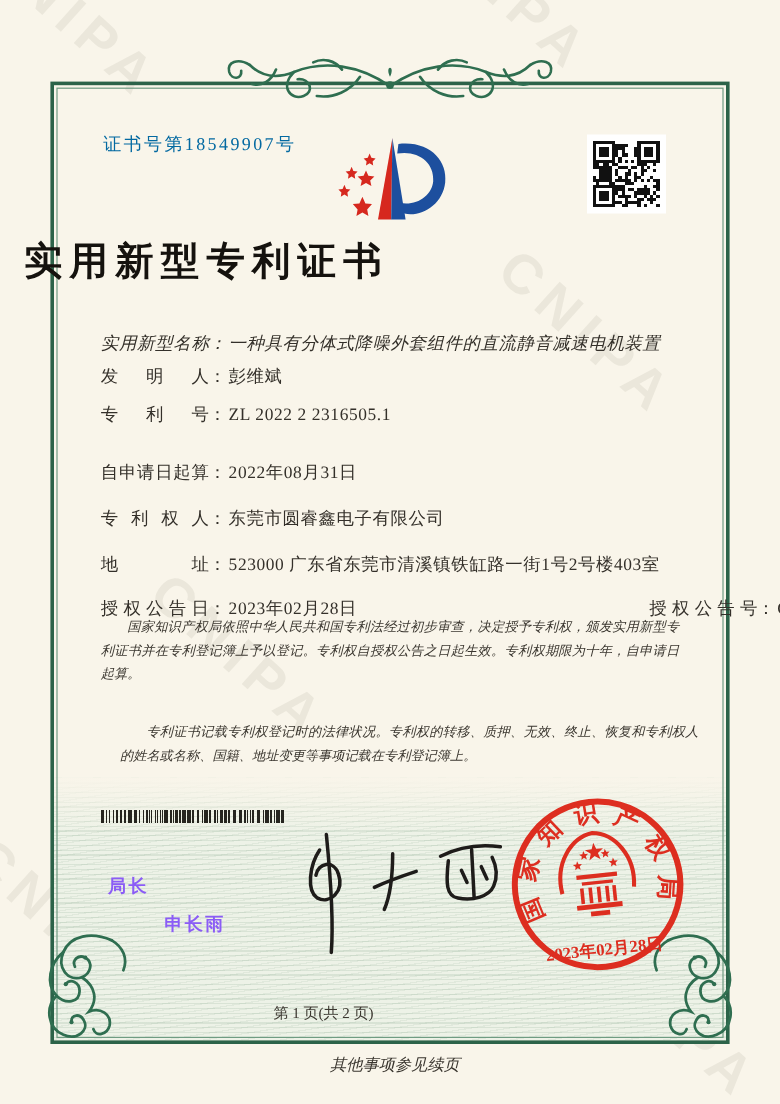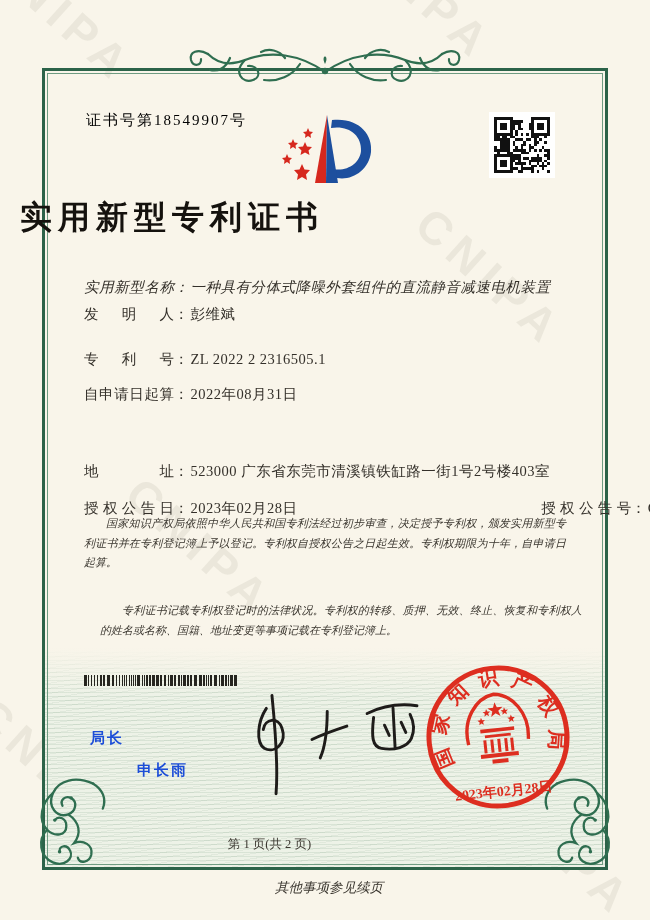--- a/index.html
+++ b/index.html
@@ -17,34 +17,34 @@
   
   .guilloche{position:absolute;left:45px;top:648px;width:560px;height:219px;z-index:1;
       background:
         repeating-linear-gradient(180deg, rgba(110,150,120,.16) 0 1px, rgba(0,0,0,0) 1px 4px),
         repeating-linear-gradient(171deg, rgba(110,150,120,.10) 0 1px, rgba(0,0,0,0) 1px 5px),
         #edf2e7;}
   .guilloche::after{content:"";position:absolute;inset:0;
       background:linear-gradient(180deg,#f9f5ea 0%, rgba(249,245,234,0) 22%);}
   .orn{position:absolute;z-index:5;pointer-events:none;}
   .content{position:absolute;z-index:6;}
-  .cert-number{left:86px;top:111px;font-size:15px;letter-spacing:2px;color:#000000;}
+  .cert-number{left:86px;top:111px;font-size:15px;letter-spacing:2px;color:#0369a1;}
   .title{left:0;top:196px;width:650px;text-align:left;font-size:32px;font-weight:bold;
       letter-spacing:6px;color:#15120e;padding-left:20px;}
   .frow{left:84px;width:490px;font-size:14.5px;line-height:22px;color:#34302a;}
   .flabel{display:inline-block;width:90px;text-align:justify;text-align-last:justify;
       vertical-align:top;}
   .colon{display:inline-block;margin-right:2px;}
   .fvalue{letter-spacing:.5px;}
   .fcell2{position:absolute;left:240px;top:0;}
   .frow .cell{position:relative;}
   .para{left:84px;width:482px;font-size:11px;line-height:1.78;text-align:justify;
       text-indent:2em;font-style:italic;color:#3a362f;}
   .signer{font-family:"Liberation Sans",sans-serif;font-weight:bold;font-size:15px;
-      color:#1d4ed8;letter-spacing:2px;}
+      color:#8b5cf6;letter-spacing:2px;}
   .page-num{left:0;top:836px;width:539px;text-align:center;font-size:12.5px;color:#3a362f;}
   .cont-note{left:4px;top:879px;width:650px;text-align:center;font-size:13.5px;
       font-style:italic;color:#3a362f;}
   svg{display:block;}
 </style>
 </head>
 <body>
 
 <div id="page">
 
@@ -277,25 +277,28 @@
     </svg>
 
   <div class="content title">实用新型专利证书</div>
 
   <div class="content frow" style="top:276px;font-style:italic;">
     <span class="flabel">实用新型名称</span><span class="colon">：</span><span class="fvalue">一种具有分体式降噪外套组件的直流静音减速电机装置</span>
   </div>
   <div class="content frow" style="top:303px;">
     <span class="flabel">发明人</span><span class="colon">：</span><span class="fvalue">彭维斌</span>
   </div>
-  <div class="content frow" style="top:348px;">
+  <div class="content frow" style="top:335px;">
     <span class="flabel">专利号</span><span class="colon">：</span><span class="fvalue">ZL 2022 2 2316505.1</span>
   </div>
   <div class="content frow" style="top:383px;">
     <span class="flabel">自申请日起算</span><span class="colon">：</span><span class="fvalue">2022年08月31日</span>
+  </div>
+  <div class="content frow" style="top:422px;">
+    <span class="flabel">专利权人</span><span class="colon">：</span><span class="fvalue">东莞市圆睿鑫电子有限公司</span>
   </div>
   <div class="content frow" style="top:460px;">
     <span class="flabel">地址</span><span class="colon">：</span><span class="fvalue">523000 广东省东莞市清溪镇铁缸路一街1号2号楼403室</span>
   </div>
   <div class="content frow" style="top:497px;">
     <span class="cell"><span class="flabel">授权公告日</span><span class="colon">：</span><span class="fvalue">2023年02月28日</span></span>
     <span class="cell fcell2"><span class="flabel">授权公告号</span><span class="colon">：</span><span class="fvalue">CN 218549623 U</span></span>
   </div>
 
   <p class="content para" style="top:514px;margin:0;">国家知识产权局依照中华人民共和国专利法经过初步审查，决定授予专利权，颁发实用新型专利证书并在专利登记簿上予以登记。专利权自授权公告之日起生效。专利权期限为十年，自申请日起算。</p>

